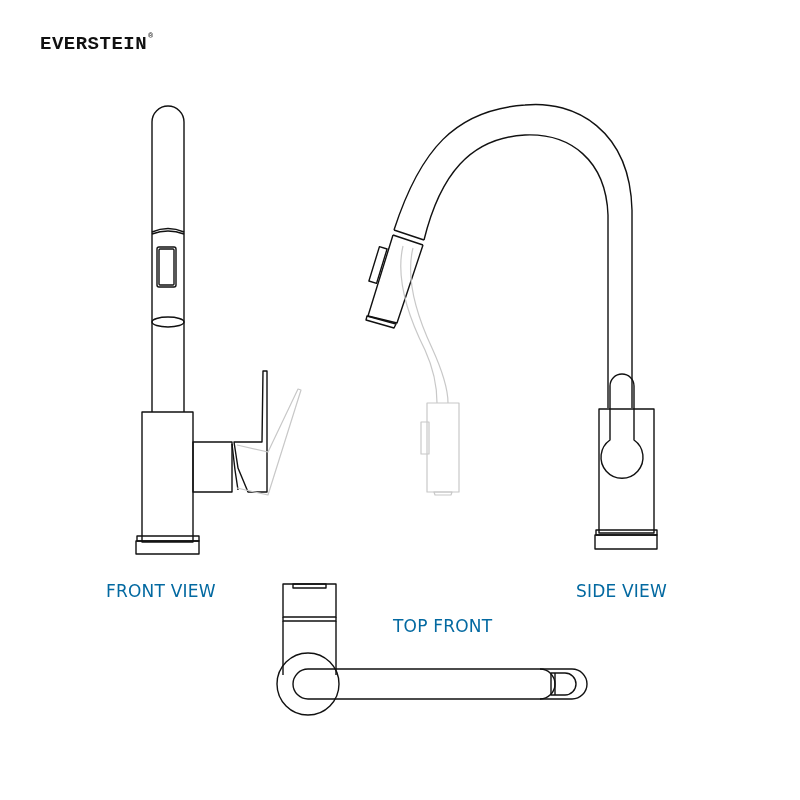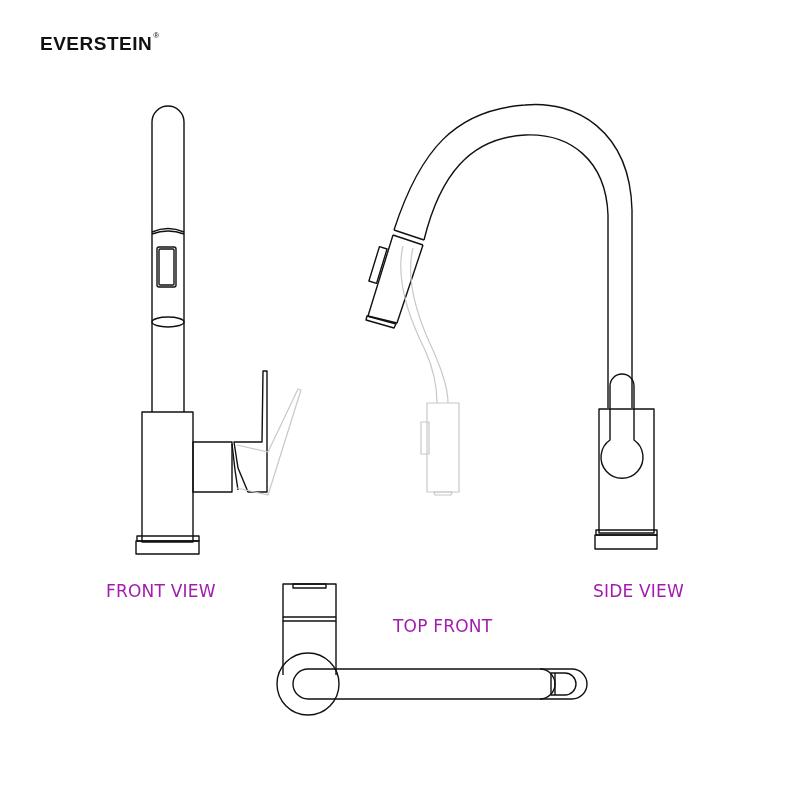--- a/index.html
+++ b/index.html
@@ -1,19 +1,19 @@
 <!DOCTYPE html>
 <html><head>
 <meta charset="utf-8">
 <style>
   html, body { margin:0; padding:0; background:#ffffff; }
   body { width:800px; height:800px; position:relative; overflow:hidden; font-family:"Liberation Sans", sans-serif; }
-  .logo { position:absolute; left:40px; top:33px; font-family:Liberation Sans, sans-serif; font-weight:bold; font-size:19px; letter-spacing:0.5px; color:#111; }
+  .logo { position:absolute; left:40px; top:33px; font-family:Liberation Mono, monospace; font-weight:bold; font-size:19px; letter-spacing:0.5px; color:#111; }
   .logo sup { font-size:8px; font-weight:normal; vertical-align:top; position:relative; top:-2px; margin-left:1px; }
-  .label { position:absolute; font-family:"DejaVu Sans", sans-serif; font-size:17px; color:#a21caf; letter-spacing:0.2px; }
+  .label { position:absolute; font-family:"DejaVu Sans", sans-serif; font-size:17px; color:#0369a1; letter-spacing:0.2px; }
   svg.drawing { position:absolute; left:0; top:0; }
 </style>
 </head>
 <body>
 
 <div class="logo"><span>EVERSTEIN</span><sup>®</sup></div>
 
 <svg class="drawing" width="800" height="800" viewBox="0 0 800 800">
   <g fill="none" stroke="#111" stroke-width="1.4" stroke-linejoin="round">
 
@@ -91,14 +91,14 @@
       <path d="M308,669 L540,669 A15,15 0 0 1 540,699 L308,699 A15,15 0 0 1 308,669 Z"></path>
 
       <path d="M540,669 L572,669 A15,15 0 0 1 572,699 L540,699"></path>
       <path d="M551,673 L565,673 A11,11 0 0 1 565,695 L551,695 Z"></path>
       <path d="M555,673 L555,695"></path>
     </g>
   </g>
 </svg>
 
 <div class="label" style="left:106px; top:581px;">FRONT VIEW</div>
-<div class="label" style="left:593px; top:581px;">SIDE VIEW</div>
+<div class="label" style="left:576px; top:581px;">SIDE VIEW</div>
 <div class="label" style="left:393px; top:616px;">TOP FRONT</div>
 
 </body></html>

